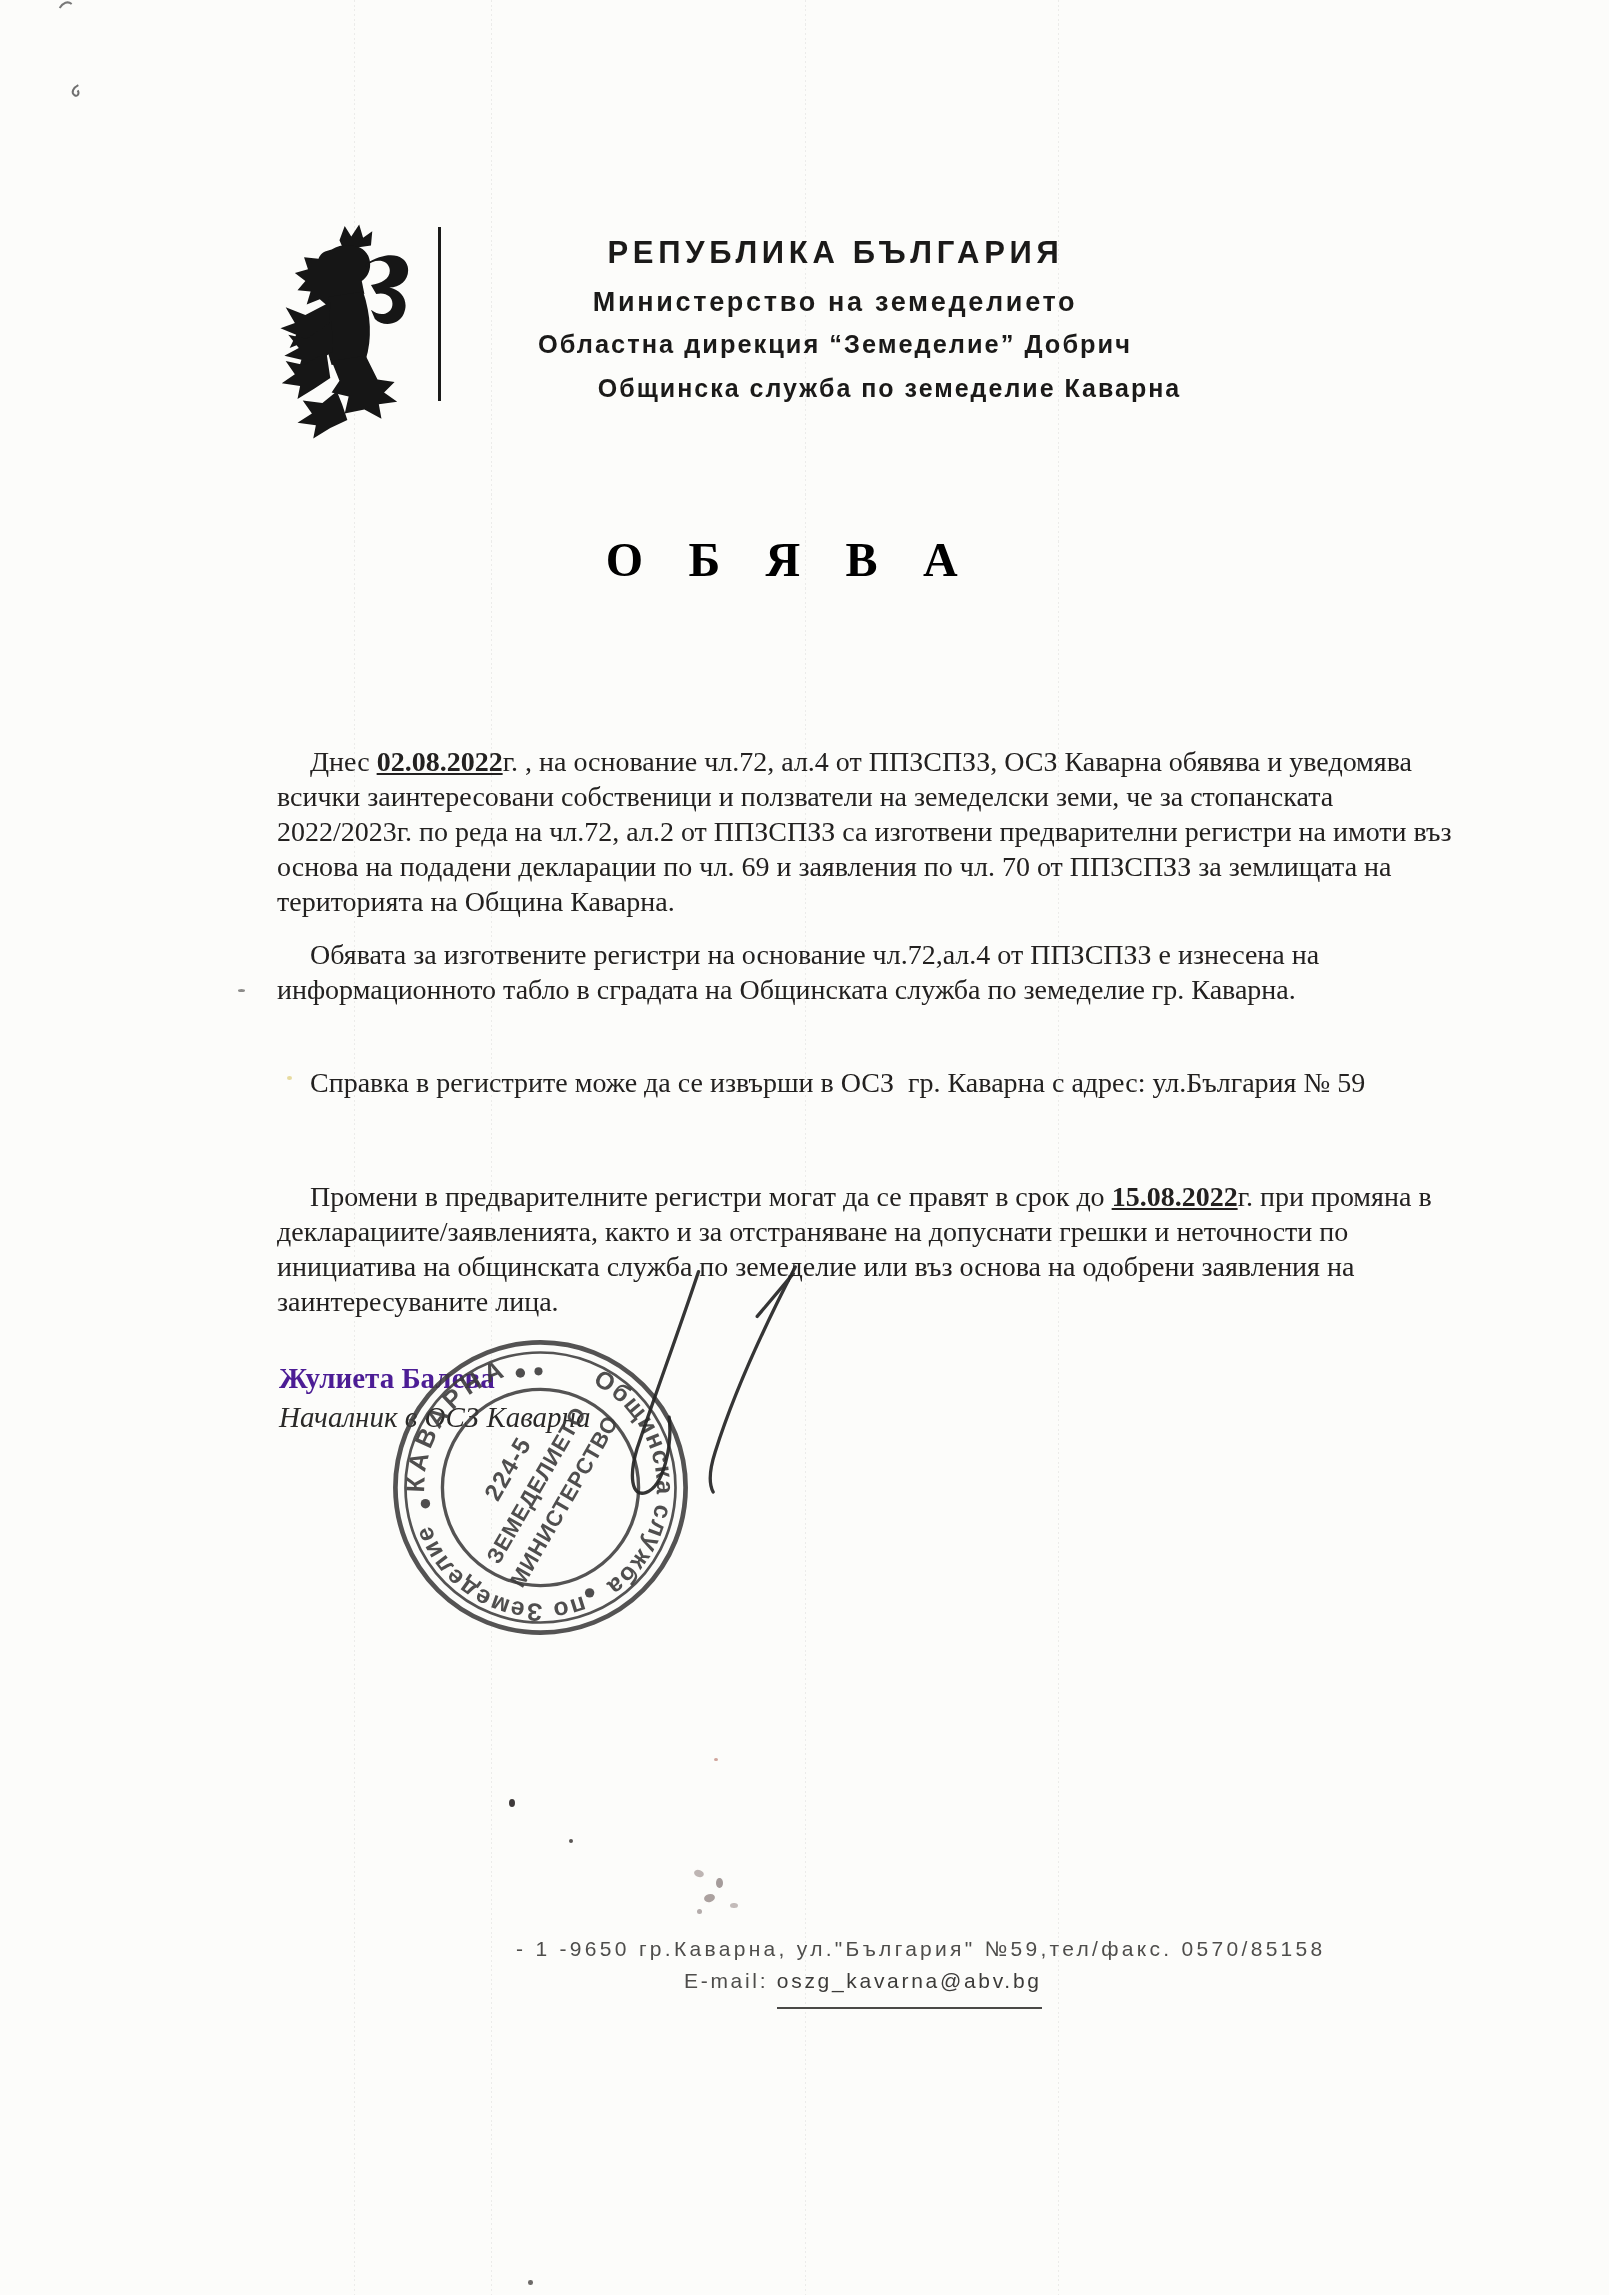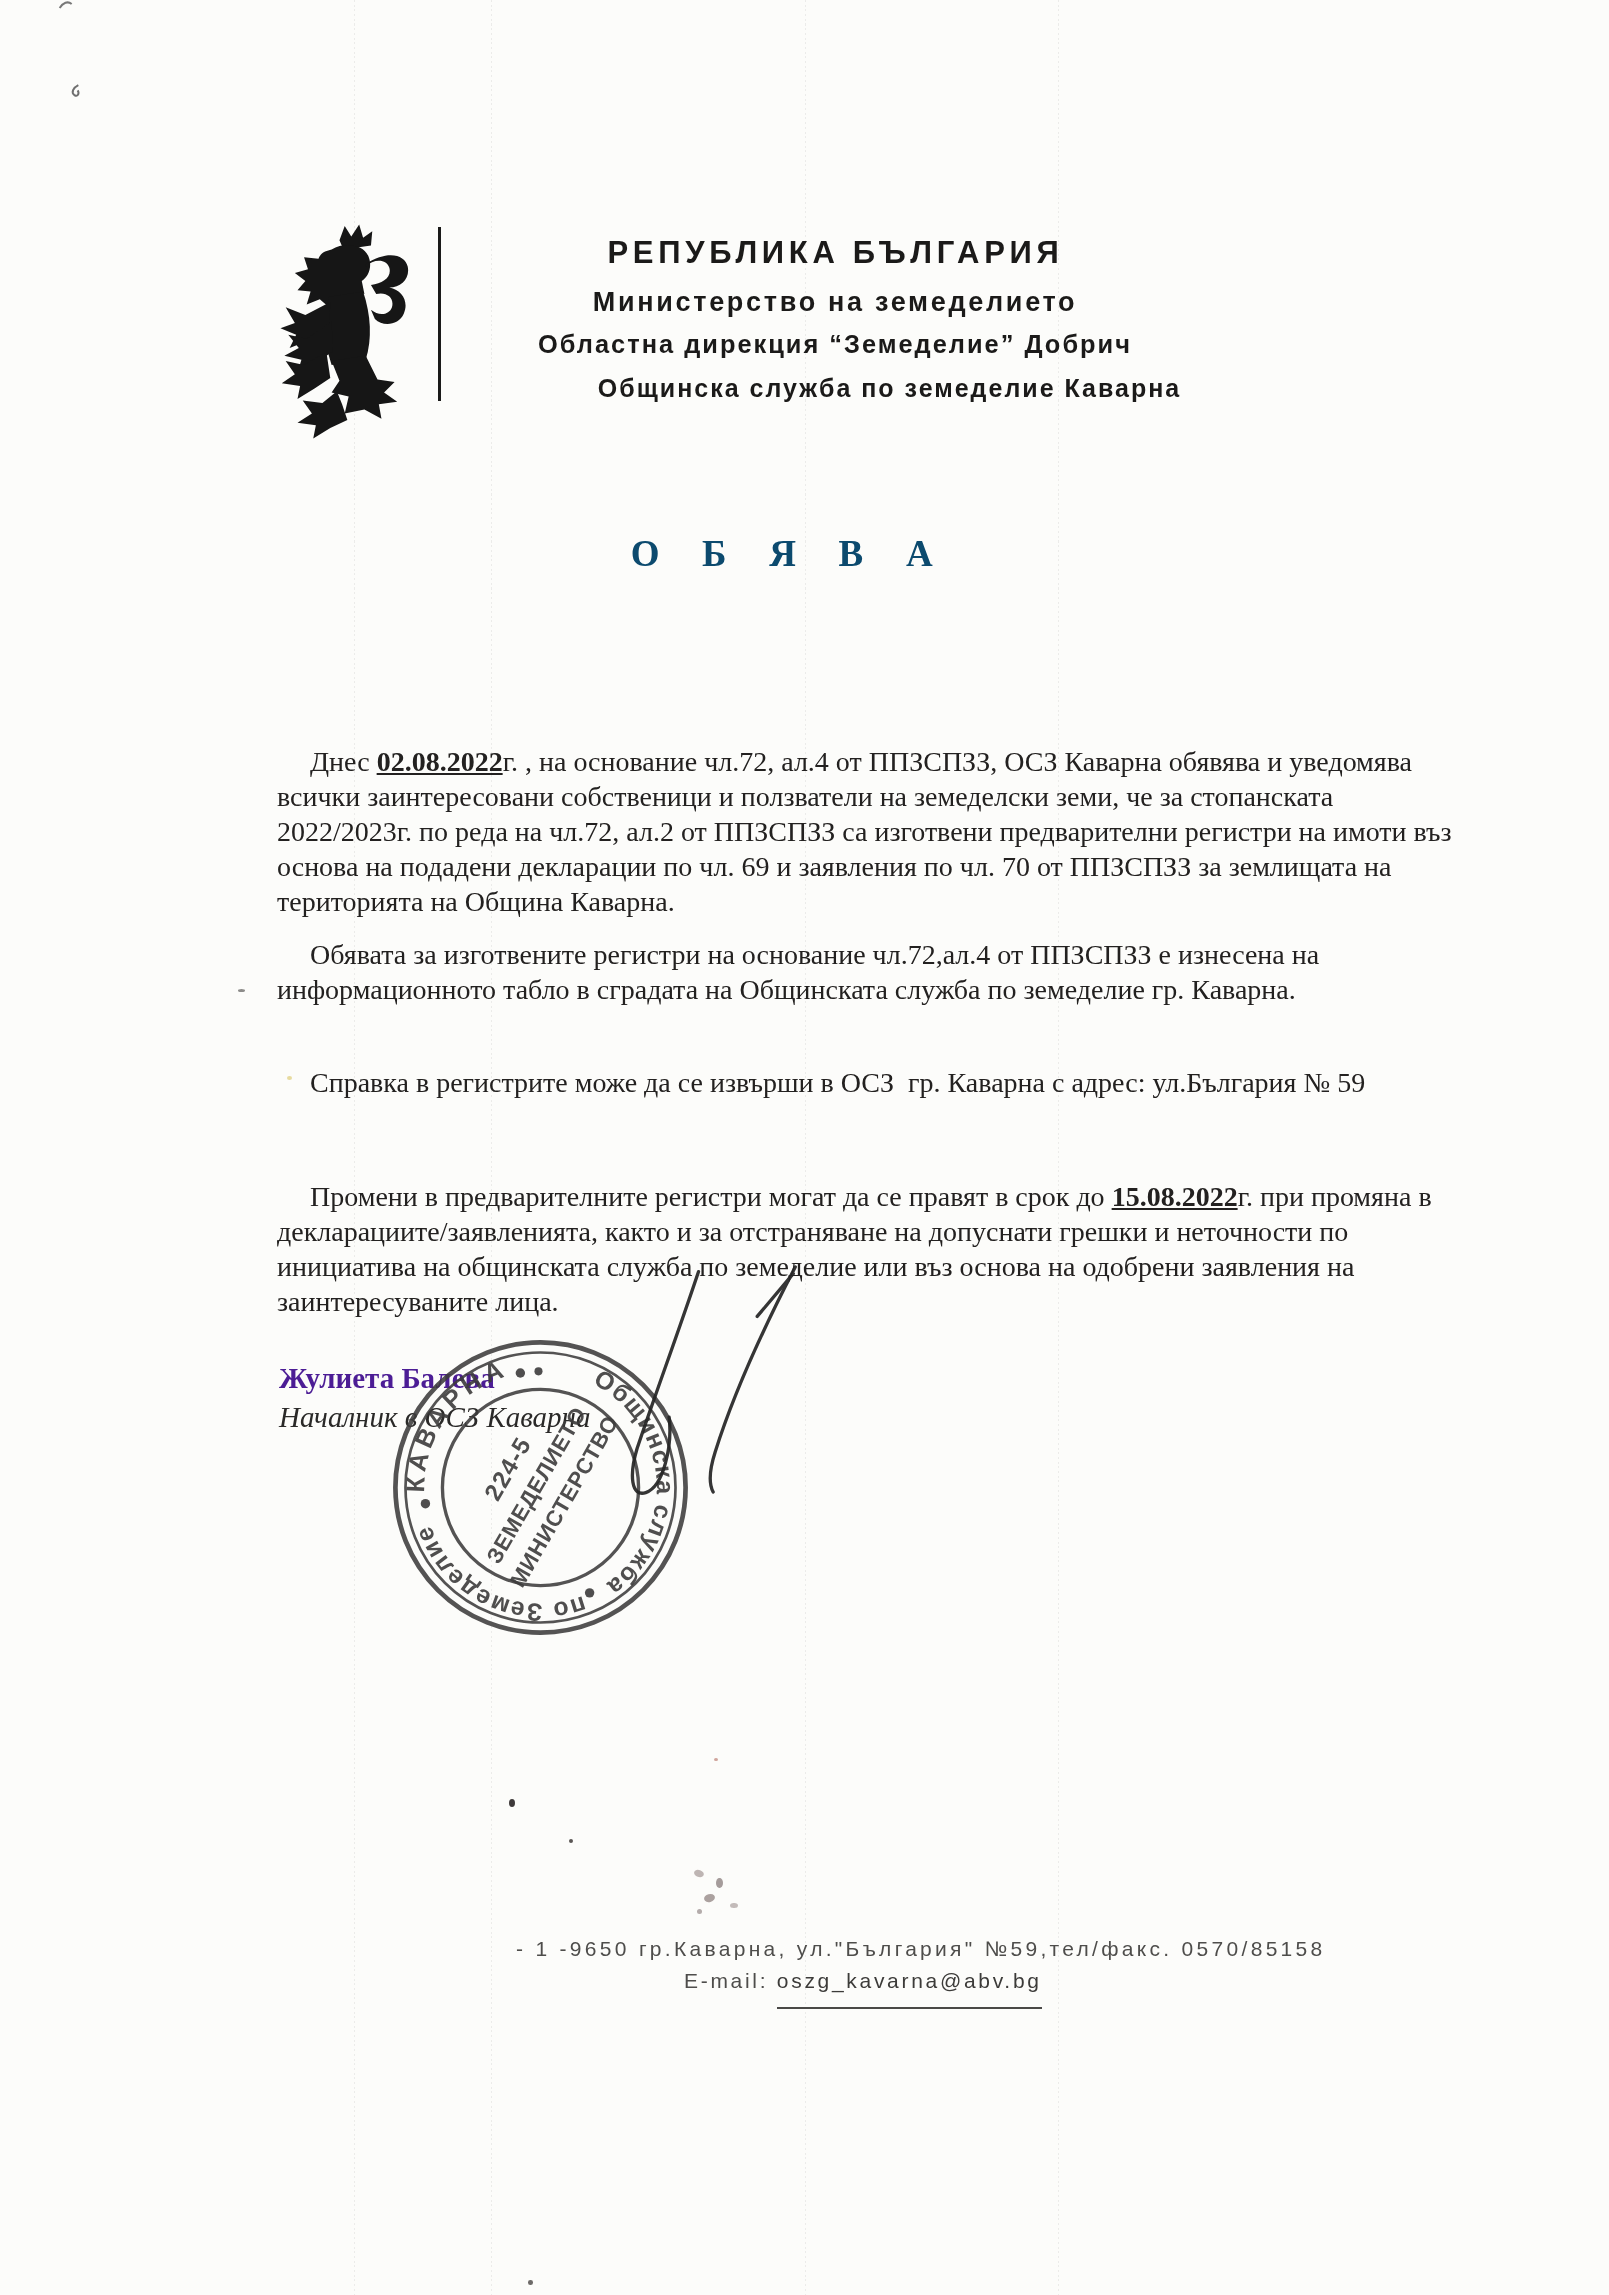--- a/index.html
+++ b/index.html
@@ -25,21 +25,21 @@
     font-family:"Liberation Sans", sans-serif;font-weight:bold;color:#1b1a19;
     white-space:nowrap;
   }
   .h-country{top:235px;left:468px;width:735px;font-size:31px;letter-spacing:4.7px;}
   .h-ministry{top:287px;left:461px;width:748px;font-size:27px;letter-spacing:2.7px;}
   .h-directorate{top:330px;left:414px;width:842px;font-size:25.4px;letter-spacing:2px;}
   .h-office{top:374px;left:495px;width:789px;font-size:25px;letter-spacing:2px;}
   
   .doc-title{
     position:absolute;top:532px;left:0;width:1574px;text-align:center;
-    font-weight:bold;font-size:37px;letter-spacing:10.7px;word-spacing:12px;color:#0c4a6e;
+    font-weight:bold;font-size:48px;letter-spacing:10.7px;word-spacing:12px;color:#000000;
   }
   
   .par{
     position:absolute;left:277px;width:1186px;
     font-size:28px;line-height:35px;text-indent:33px;
     white-space:pre-wrap;color:#232120;
   }
   .par .b{font-weight:bold;text-decoration:underline;}
   .p1{top:716px}.p2{top:909px}.p3{top:1037px}.p4{top:1151px}
   

